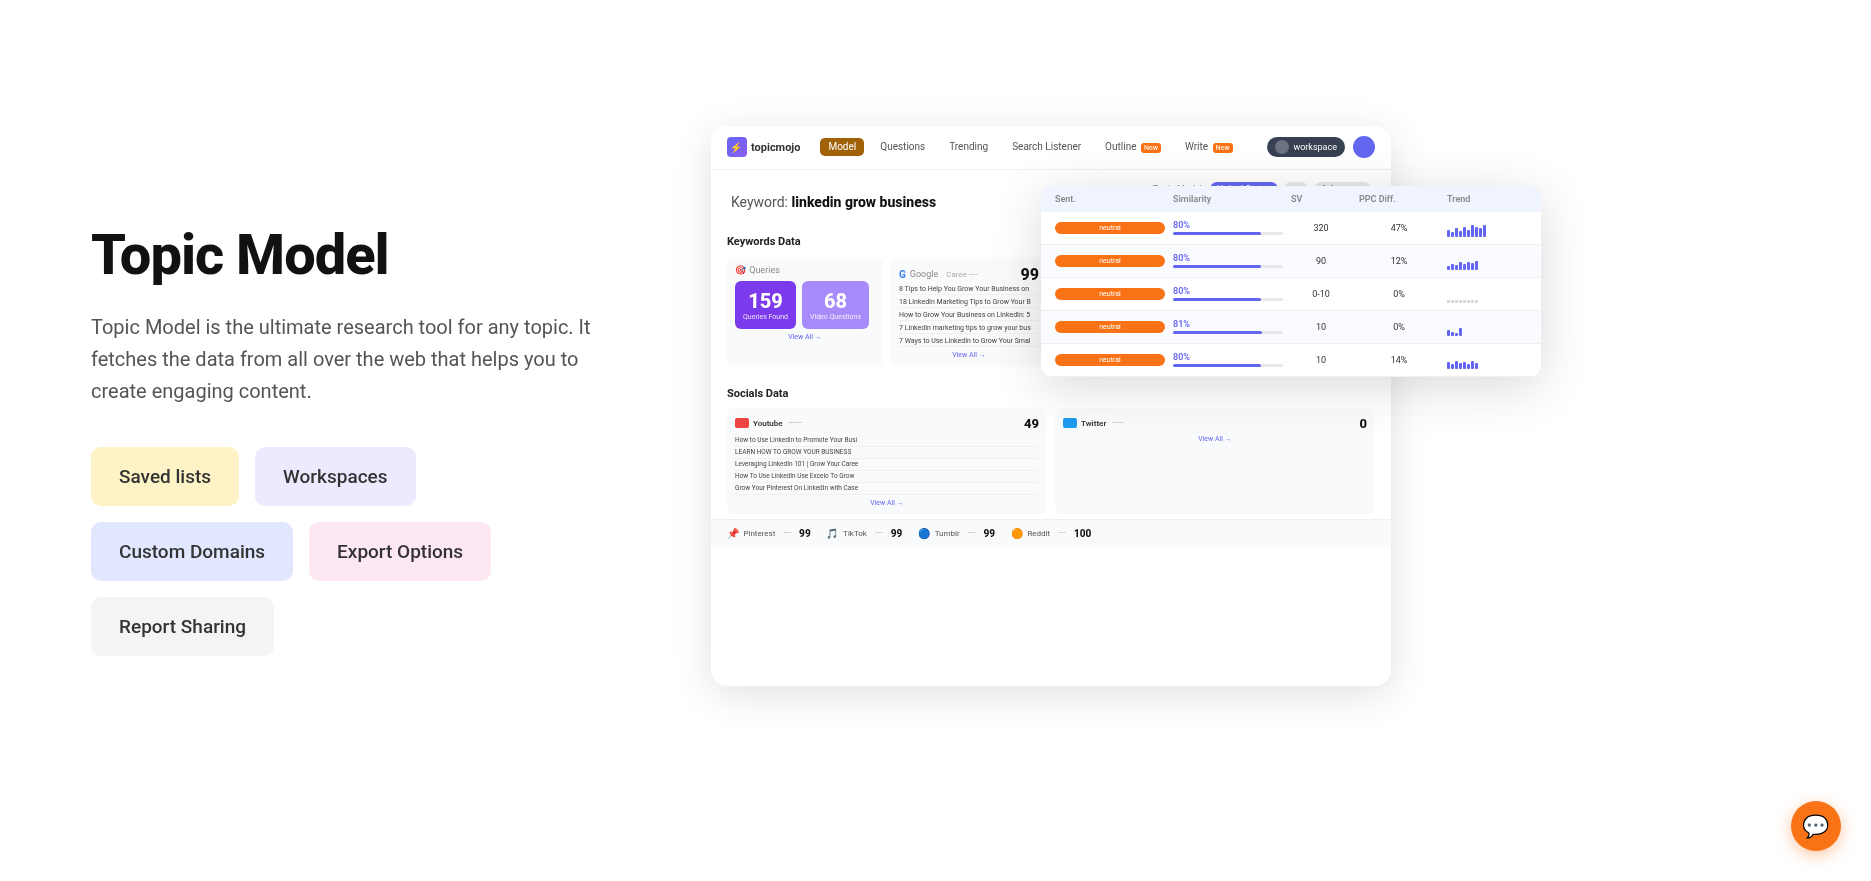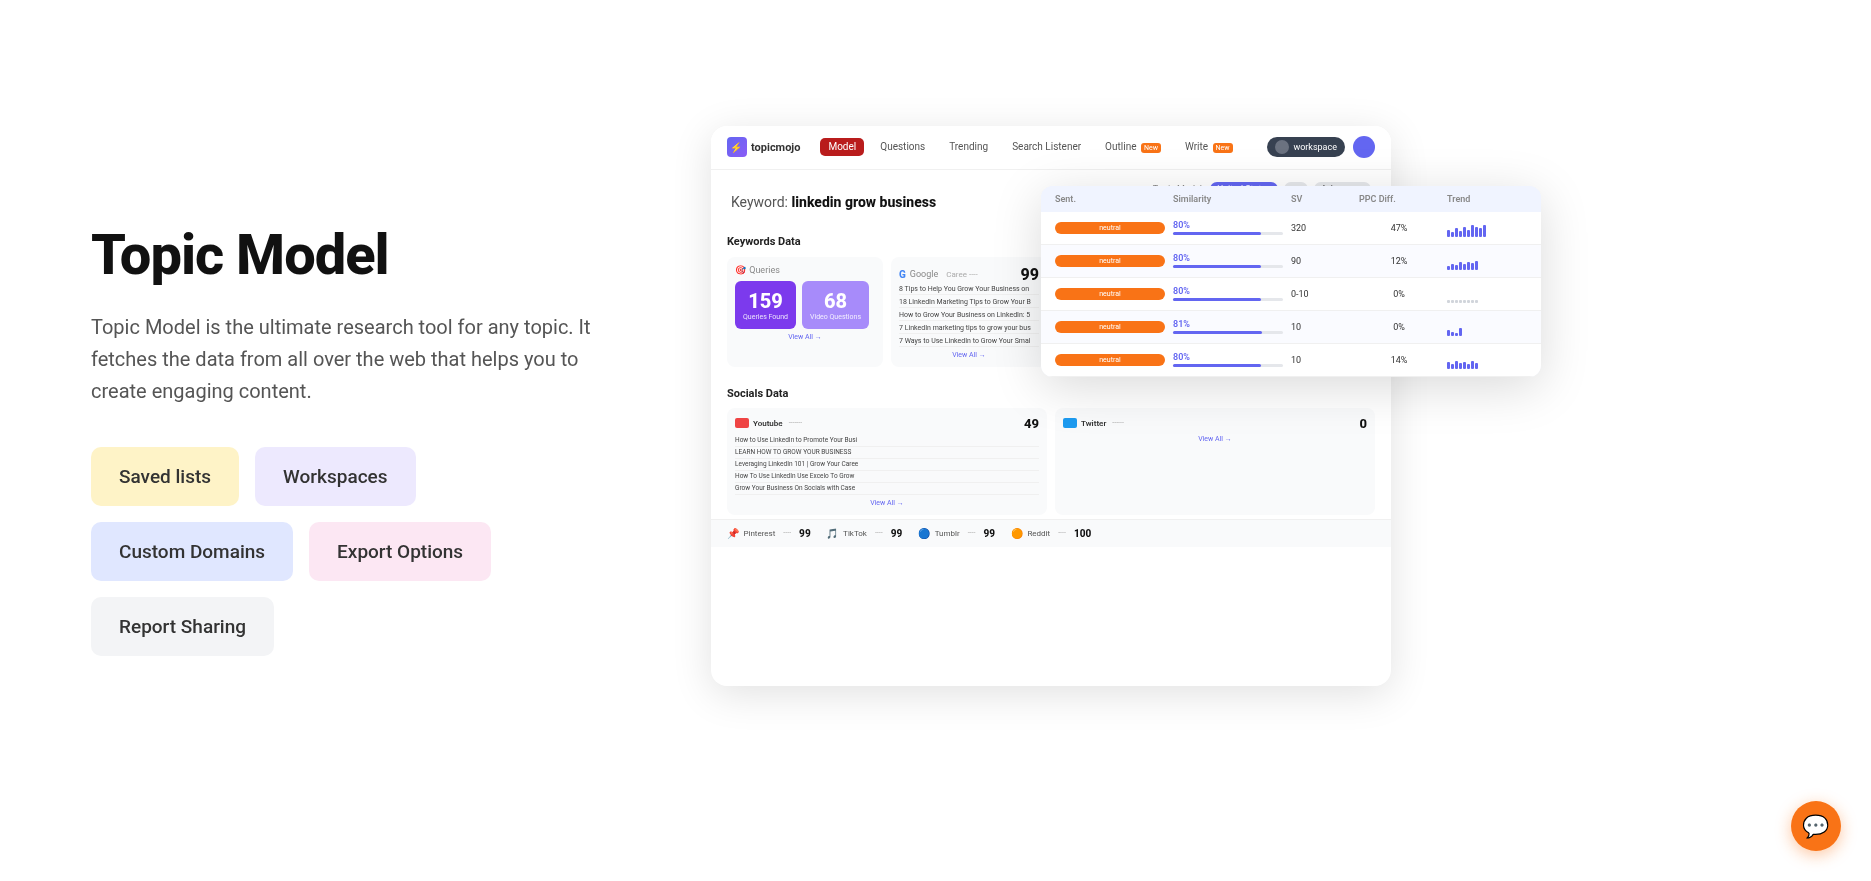--- a/index.html
+++ b/index.html
@@ -128,21 +128,21 @@
       gap: 8px;
       margin-left: 8px;
     }
     .nav-tab {
       padding: 3px 8px;
       border-radius: 5px;
       font-size: 10px;
       color: #555;
     }
     .nav-tab.active {
-      background: #b91c1c;
+      background: #a16207;
       color: white;
     }
     .nav-tab-badge {
       display: inline-block;
       background: #f97316;
       color: white;
       font-size: 7px;
       padding: 1px 3px;
       border-radius: 3px;
       margin-left: 2px;
@@ -442,21 +442,21 @@
     .similarity-bar-bg {
       height: 3px;
       background: #e5e7eb;
       border-radius: 2px;
     }
     .similarity-bar-fill {
       height: 3px;
       background: #6366f1;
       border-radius: 2px;
     }
-    .sv-cell { font-size: 9px; color: #333; text-align: left; }
+    .sv-cell { font-size: 9px; color: #333; text-align: center; }
     .ppc-cell { font-size: 9px; color: #333; text-align: center; }
     .trend-mini-bars {
       display: flex;
       align-items: flex-end;
       gap: 1px;
       height: 18px;
     }
     .tmb {
       width: 3px;
       background: #6366f1;
@@ -684,21 +684,21 @@
                 <div class="social-icon yt-icon"></div>
                 <span class="social-name">Youtube</span>
                 <span style="font-size:7px;color:#aaa;margin-left:2px;">-------</span>
                 <span class="social-count">49</span>
               </div>
               <div>
                 <div class="social-list-item">How to Use LinkedIn to Promote Your Busi</div>
                 <div class="social-list-item">LEARN HOW TO GROW YOUR BUSINESS</div>
                 <div class="social-list-item">Leveraging LinkedIn 101 | Grow Your Caree</div>
                 <div class="social-list-item">How To Use LinkedIn Use Excelo To Grow</div>
-                <div class="social-list-item">Grow Your Business On Socials with Case</div>
+                <div class="social-list-item">Grow Your Pinterest On LinkedIn with Case</div>
               </div>
               <span class="view-all">View All →</span>
             </div>
 
             <div class="social-card">
               <div class="social-header">
                 <div class="social-icon tw-icon"></div>
                 <span class="social-name">Twitter</span>
                 <span style="font-size:7px;color:#aaa;margin-left:2px;">------</span>
                 <span class="social-count">0</span>

